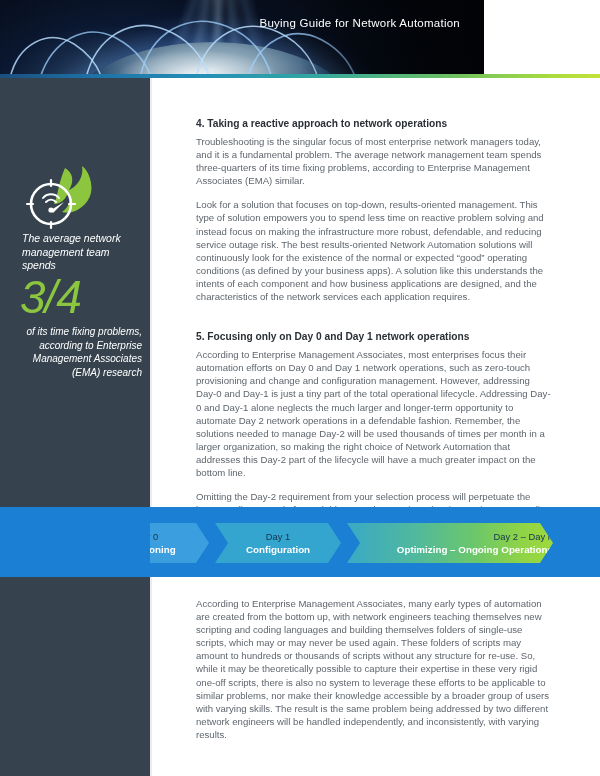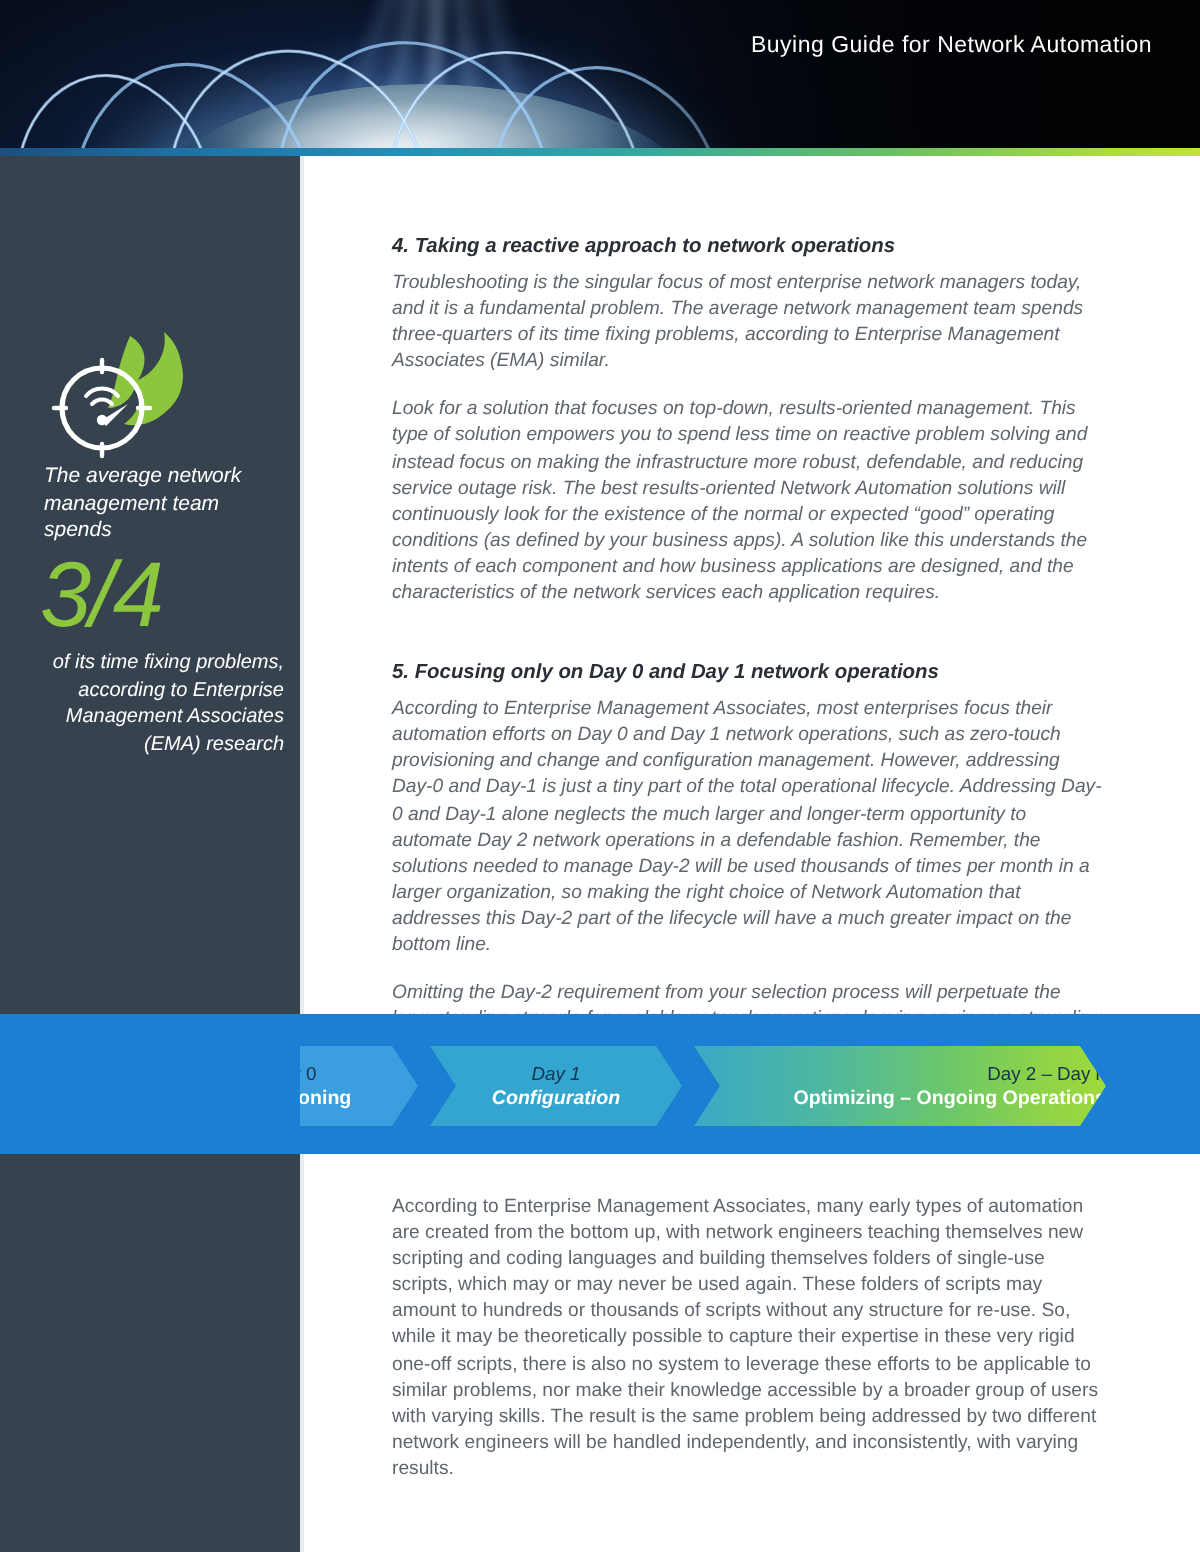--- a/index.html
+++ b/index.html
@@ -13,21 +13,21 @@
     position: relative;
     overflow: hidden;
     font-family: "Liberation Sans", sans-serif;
     -webkit-font-smoothing: antialiased;
   }
 
   
   .hero {
     position: absolute;
     left: 0; top: 0;
-    width: 600px;
+    width: 484px;
     height: 78px;
     background: #0369a1;
     overflow: hidden;
   }
   
   .hero-space {
     position: absolute;
     inset: 0;
     background:
       radial-gradient(ellipse 240px 150px at 22% 118%, rgba(120,190,255,0.30) 0%, rgba(20,50,110,0.12) 45%, rgba(0,0,0,0) 72%),
@@ -165,21 +165,21 @@
     line-height: 14px;
     margin: 0 0 4px 0;
   }
   .sec-body {
     color: #5f666e;
     font-size: 9.6px;
     line-height: 13.1px;
     margin: 0 0 11px 0;
     text-align: left;
   }
-  .sec-block { margin-bottom: 10px; font-style: italic; }
+  .sec-block { margin-bottom: 10px; }
   .sec-block:last-child { margin-bottom: 0; }
   .spacer-5 { height: 16px; }
 
   
   .daybanner {
     position: absolute;
     left: 0; top: 507px;
     width: 600px; height: 70px;
     background: #1b7fd4;
   }
@@ -195,21 +195,21 @@
     display: flex;
     flex-direction: column;
     align-items: center;
     justify-content: center;
     clip-path: polygon(0 0, calc(100% - 13px) 0, 100% 50%, calc(100% - 13px) 100%, 0 100%, 13px 50%);
     color: #ffffff;
     text-align: center;
   }
   .chev.first { clip-path: polygon(0 0, calc(100% - 13px) 0, 100% 50%, calc(100% - 13px) 100%, 0 100%, 13px 50%); }
   .chev-c0 { left: 0;   width: 126px; background: #3b9ede; }
-  .chev-c1 { left: 132px; width: 126px; background: #34a5cf; font-style: italic; }
+  .chev-c1 { left: 132px; width: 126px; background: #34a5cf; }
   .chev-c2 { left: 264px; width: 206px;
              background: linear-gradient(90deg, #3aa9c6 0%, #4fb89f 32%, #6cc76a 62%, #8ed348 84%, #9fd93c 100%); align-items: flex-end; }
   .chev-day {
     font-size: 9.4px;
     line-height: 12px;
     color: #16344e;
     font-weight: 400;
   }
   .chev-label {
     font-size: 9.8px;

